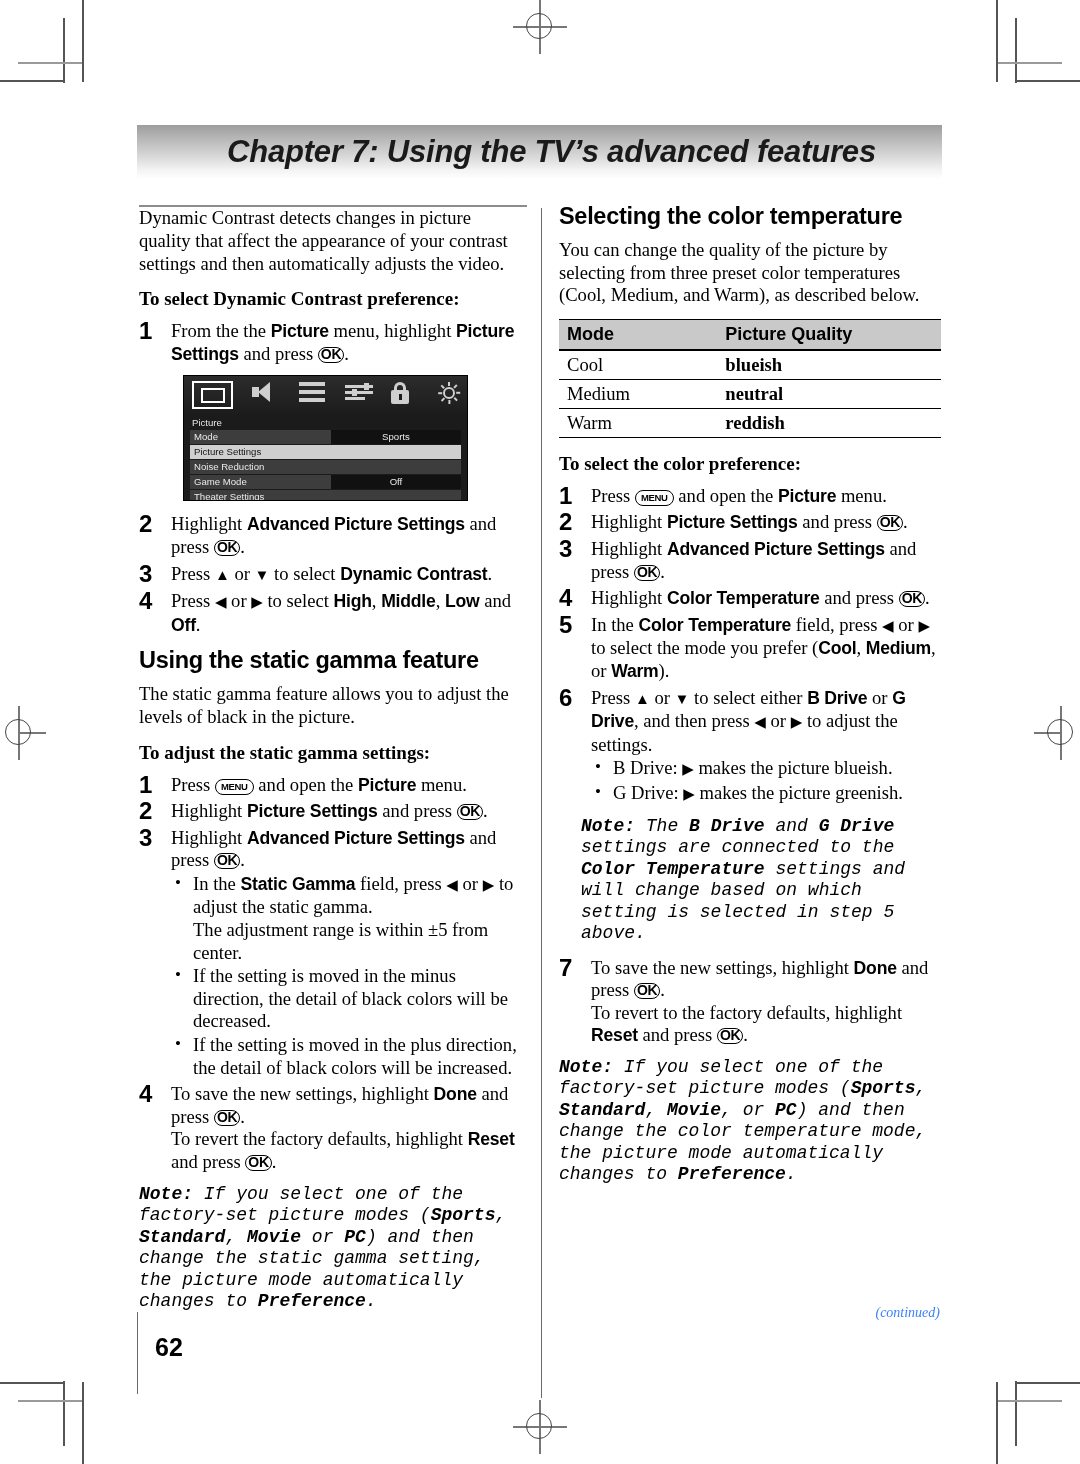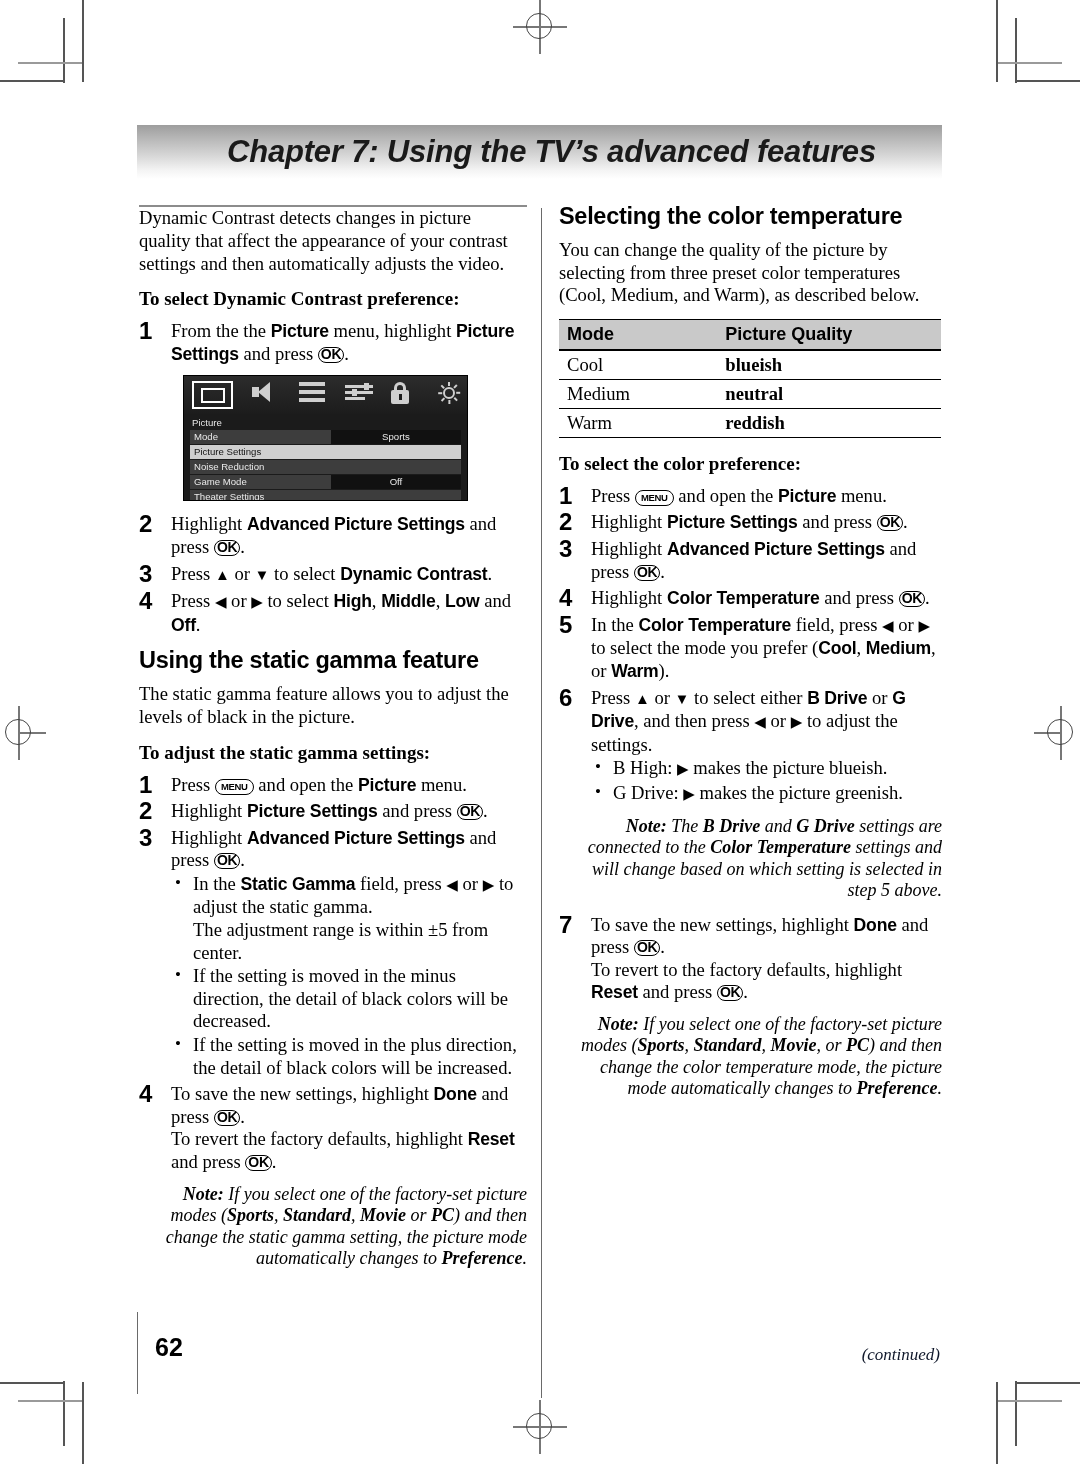--- a/index.html
+++ b/index.html
@@ -170,27 +170,26 @@
   }
   ul.bullets > li::before {
     content: "\2022";
     position: absolute; left: 4px; top: -1px;
     font-size: 17px;
   }
   .sub-note { display: block; }
 
   
   p.note {
-    font-family: Liberation Serif, serif;
+    font-family: Liberation Mono, monospace;
     font-style: italic;
     font-size: 18px;
     line-height: 21.5px;
     margin: 6px 0 12px 0;
     color: #000;
-    text-align: right;
   }
   p.note b { font-weight: bold; font-style: italic; }
 
   
   .btn-ok, .btn-menu {
     display: inline-block;
     border: 1.6px solid #000;
     border-radius: 999px;
     font-family: "Liberation Sans", sans-serif;
     font-weight: bold;
@@ -356,23 +355,22 @@
   }
   table.pq td.c2 { padding-left: 62px; font-weight: bold; }
 
   
   #continued {
     position: absolute;
     right: 2px;
     top: 1185px;
     font-family: "Liberation Serif", serif;
     font-style: italic;
-    font-size: 17px;
-    color: #0f172a;
-    margin-top: 40px;
+    font-size: 14px;
+    color: #3b82f6;
   }
   #page-number {
     position: absolute;
     left: 155px;
     top: 1333px;
     font-family: "Liberation Sans", sans-serif;
     font-weight: bold;
     font-size: 25px;
     color: #000;
   }
@@ -611,21 +609,21 @@
       </li>
       <li>
         <span class="num">5</span>
         <span>In the </span><b class="k">Color Temperature</b><span> field, press </span><span class="arrow">◀</span><span> or </span><span class="arrow">▶</span><span> to select the mode you prefer (</span><b class="k">Cool</b><span>, </span><b class="k">Medium</b><span>, or </span><b class="k">Warm</b><span>).</span>
       </li>
       <li>
         <span class="num">6</span>
         <span>Press </span><span class="arrow">▲</span><span> or </span><span class="arrow">▼</span><span> to select either </span><b class="k">B Drive</b><span> or </span><b class="k">G Drive</b><span>, and then press </span><span class="arrow">◀</span><span> or </span><span class="arrow">▶</span><span> to adjust the settings.</span>
 
         <ul class="bullets">
-          <li><span>B High: </span><span class="arrow">▶</span><span> makes the picture blueish.</span></li>
+          <li><span>B Drive: </span><span class="arrow">▶</span><span> makes the picture blueish.</span></li>
           <li><span>G Drive: </span><span class="arrow">▶</span><span> makes the picture greenish.</span></li>
         </ul>
       </li>
     </ol>
 
     <p class="note" style="margin-left:22px;"><b>Note:</b><span> The </span><b>B Drive</b><span> and </span><b>G Drive</b><span> settings are connected to the </span><b>Color Temperature</b><span> settings and will change based on which setting is selected in step 5 above.</span></p>
 
     <ol class="steps">
       <li>
         <span class="num">7</span>

